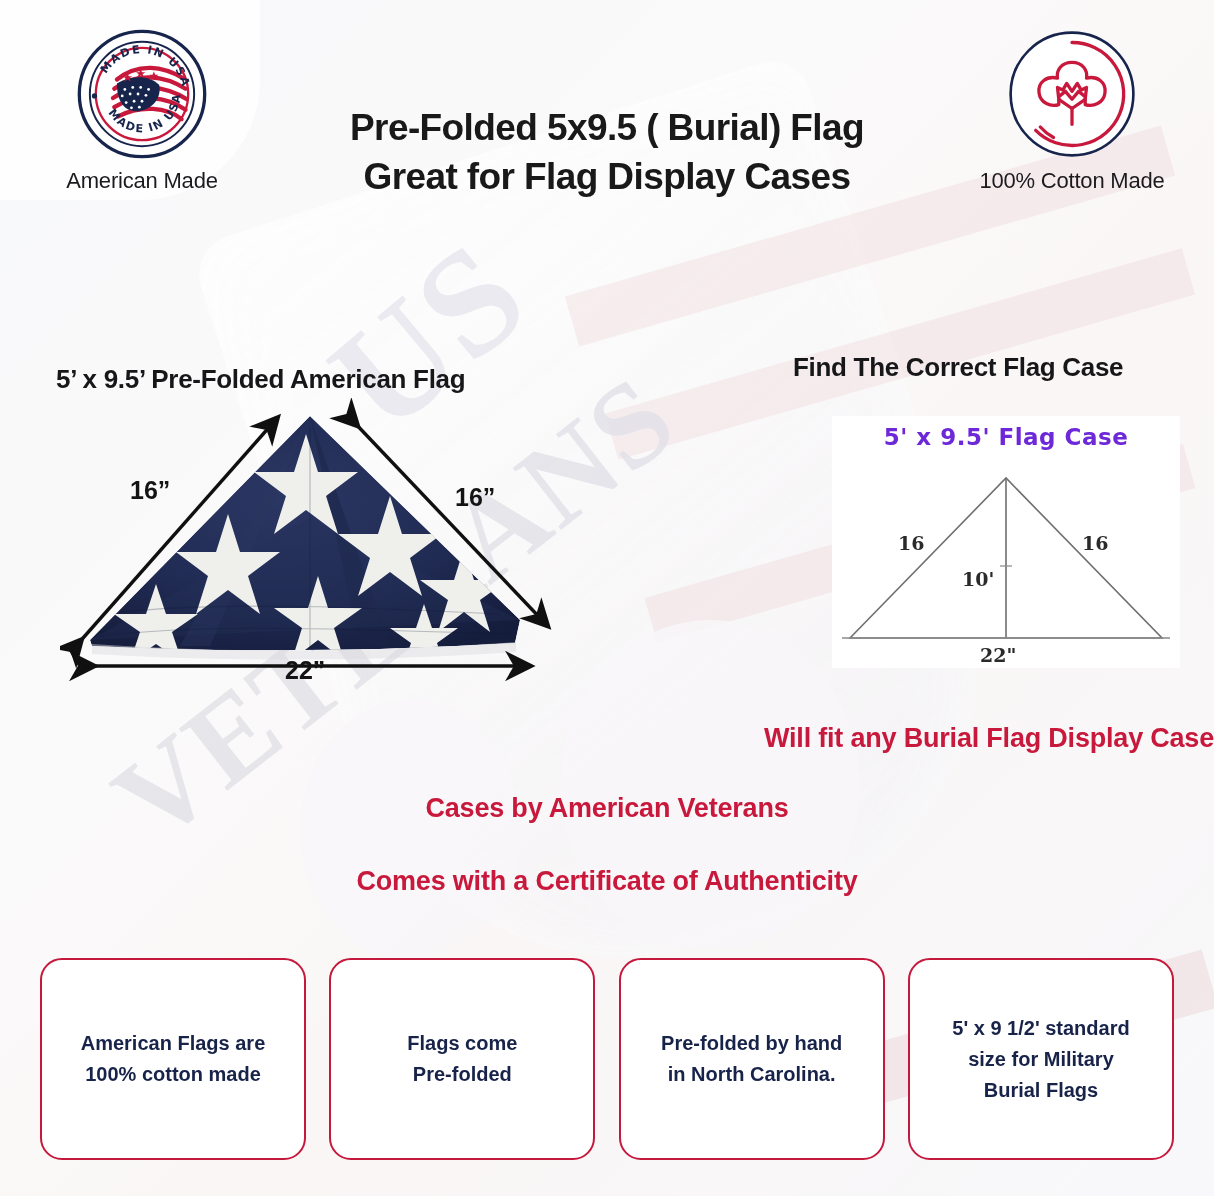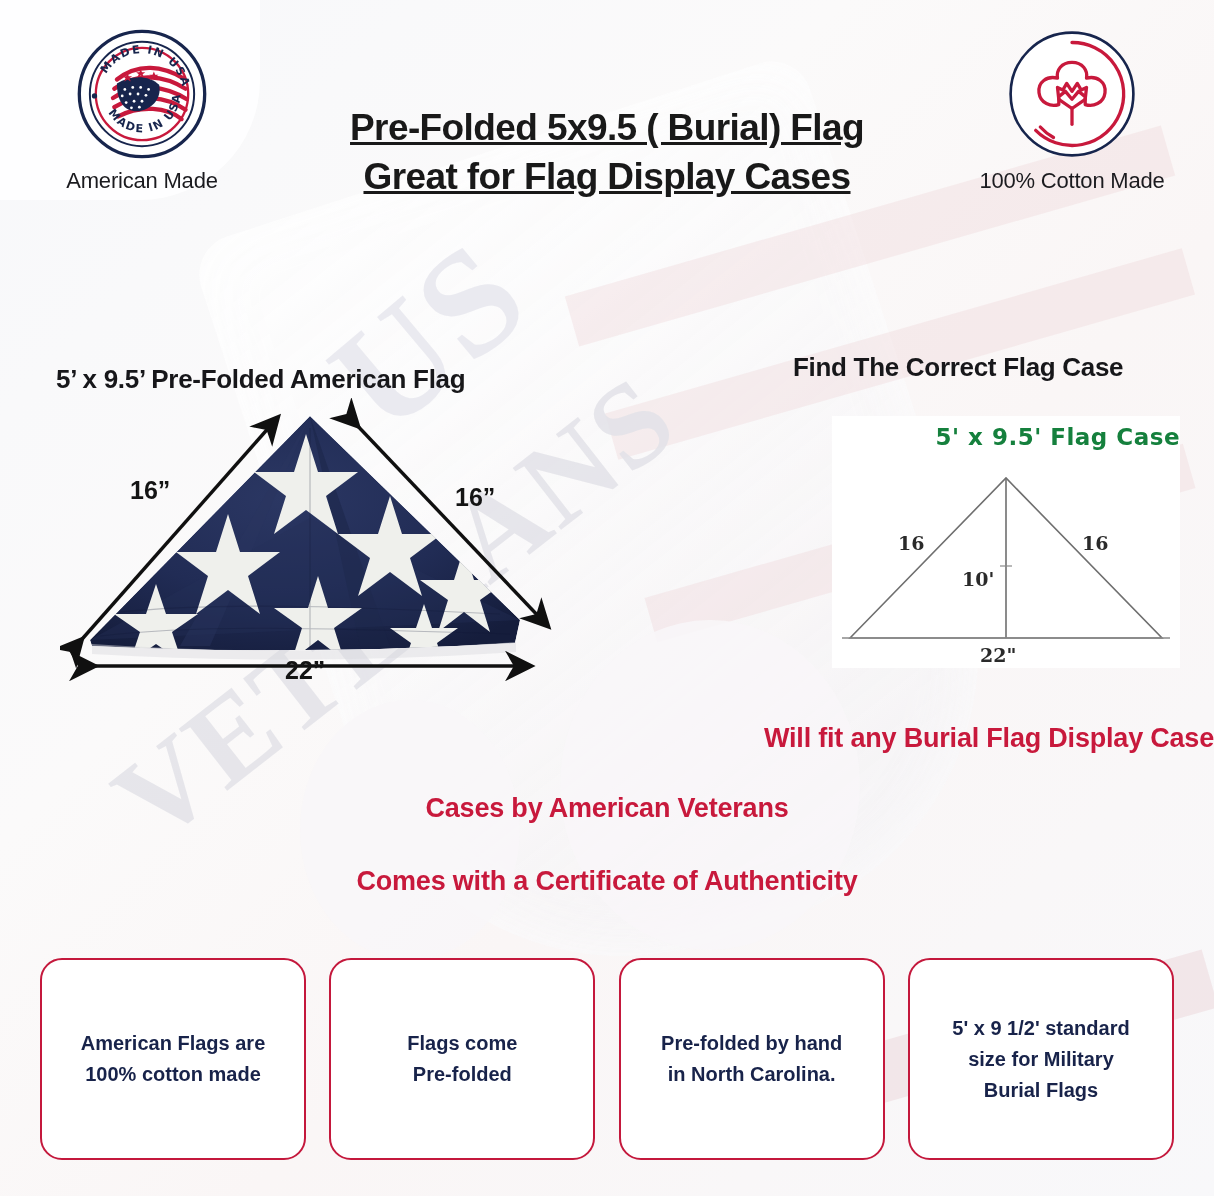--- a/index.html
+++ b/index.html
@@ -111,21 +111,20 @@
     top: 104px;
     width: 714px;
     text-align: center;
   }
   .title-line {
     font-size: 37px;
     font-weight: 800;
     color: #191919;
     letter-spacing: -0.6px;
     line-height: 1.32;
-    text-decoration: underline;
   }
 
   
   .sec-heading {
     position: absolute;
     font-size: 26px;
     font-weight: 800;
     color: #17171a;
     letter-spacing: -0.3px;
     white-space: nowrap;
@@ -154,25 +153,25 @@
   .case-panel {
     position: absolute;
     left: 832px; top: 416px;
     width: 348px; height: 252px;
     background: #ffffff;
   }
   .case-title {
     position: absolute;
     left: 0; top: 8px;
     width: 348px;
-    text-align: right;
+    text-align: center;
     font-family: "DejaVu Sans", sans-serif;
     font-size: 23px;
     font-weight: 700;
-    color: #15803d;
+    color: #6d28d9;
     letter-spacing: 0.5px;
   }
   .case-dim {
     position: absolute;
     font-family: "DejaVu Serif", serif;
     font-size: 19px;
     font-weight: 700;
     color: #2a2a2a;
   }
   .case-16l { left: 66px;  top: 116px; }

